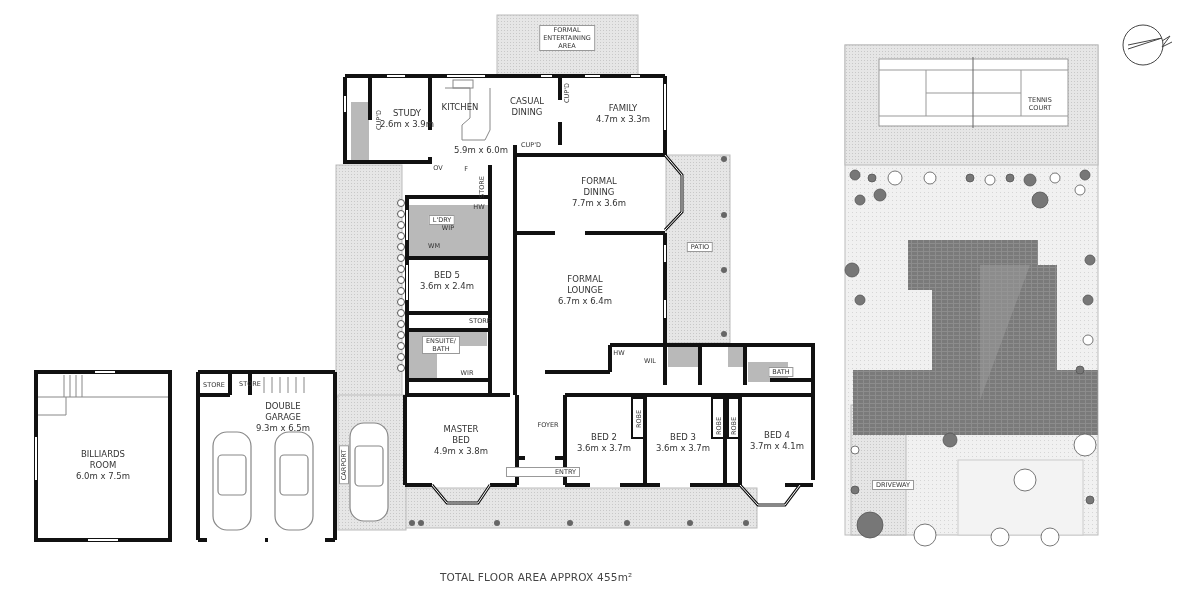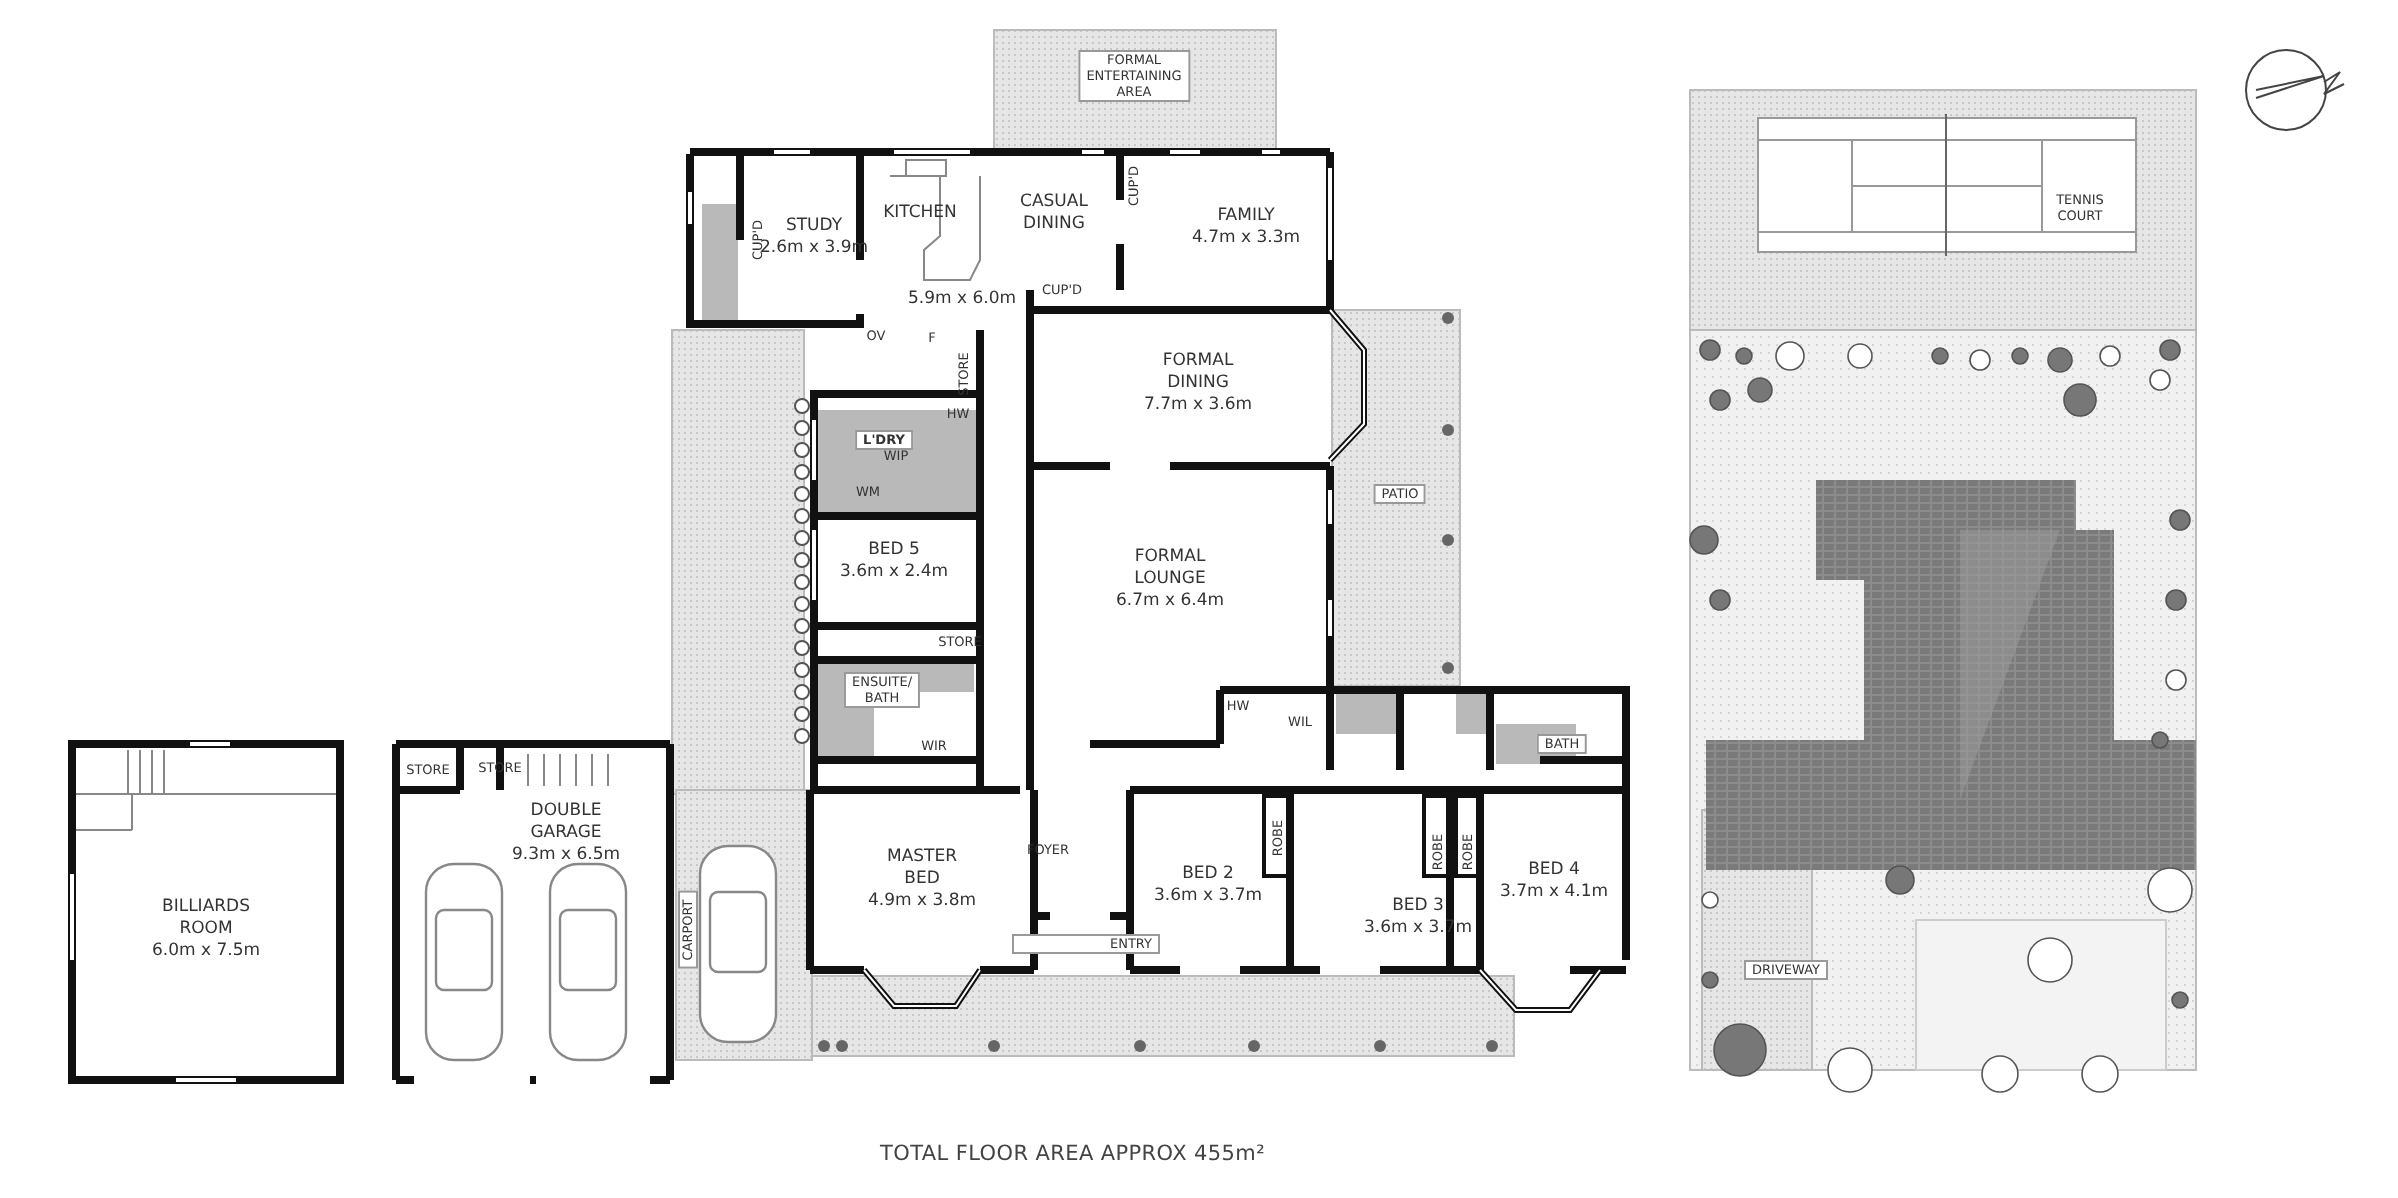--- a/index.html
+++ b/index.html
@@ -305,40 +305,40 @@
 <div class="lbl" style="left:599px;top:192px;">FORMAL
 DINING
 7.7m x 3.6m</div>
 <div class="lbl" style="left:585px;top:290px;">FORMAL
 LOUNGE
 6.7m x 6.4m</div>
 <div class="lbl boxed small" style="left:700px;top:247px;">PATIO</div>
 <div class="lbl small" style="left:448px;top:185px;margin-top:43px;">WIP</div>
 <div class="lbl small" style="left:466px;top:169px;">F</div>
 <div class="lbl small vert" style="left:482px;top:187px;">STORE</div>
-<div class="lbl boxed small" style="left:442px;top:220px;font-weight:bold;">L'DRY</div>
+<div class="lbl boxed small" style="left:442px;top:220px;">L'DRY</div>
 <div class="lbl small" style="left:479px;top:207px;">HW</div>
 <div class="lbl small" style="left:434px;top:246px;">WM</div>
 <div class="lbl" style="left:447px;top:281px;">BED 5
 3.6m x 2.4m</div>
 <div class="lbl small" style="left:480px;top:321px;">STORE</div>
 <div class="lbl boxed small" style="left:441px;top:345px;">ENSUITE/
 BATH</div>
 <div class="lbl small" style="left:467px;top:373px;">WIR</div>
 <div class="lbl" style="left:461px;top:440px;">MASTER
 BED
 4.9m x 3.8m</div>
-<div class="lbl small" style="left:524px;top:425px;">FOYER</div>
+<div class="lbl small" style="left:548px;top:425px;">FOYER</div>
 <div class="lbl boxed small" style="left:543px;top:472px;padding-left:48px;">ENTRY</div>
 <div class="lbl small" style="left:619px;top:353px;">HW</div>
 <div class="lbl small" style="left:650px;top:361px;">WIL</div>
 <div class="lbl" style="left:604px;top:443px;">BED 2
 3.6m x 3.7m</div>
 <div class="lbl small vert" style="left:639px;top:419px;">ROBE</div>
-<div class="lbl" style="left:683px;top:459px;margin-left:26px;">BED 3
+<div class="lbl" style="left:683px;top:443px;">BED 3
 3.6m x 3.7m</div>
 <div class="lbl small vert" style="left:719px;top:426px;">ROBE</div>
 <div class="lbl small vert" style="left:734px;top:426px;">ROBE</div>
 <div class="lbl" style="left:777px;top:441px;">BED 4
 3.7m x 4.1m</div>
 <div class="lbl boxed small" style="left:781px;top:372px;">BATH</div>
 <div class="lbl small vert" style="left:379px;top:120px;">CUP'D</div>
 <div class="lbl small vert" style="left:567px;top:93px;">CUP'D</div>
 <div class="lbl small" style="left:531px;top:145px;">CUP'D</div>
 <div class="lbl" style="left:283px;top:417px;">DOUBLE

